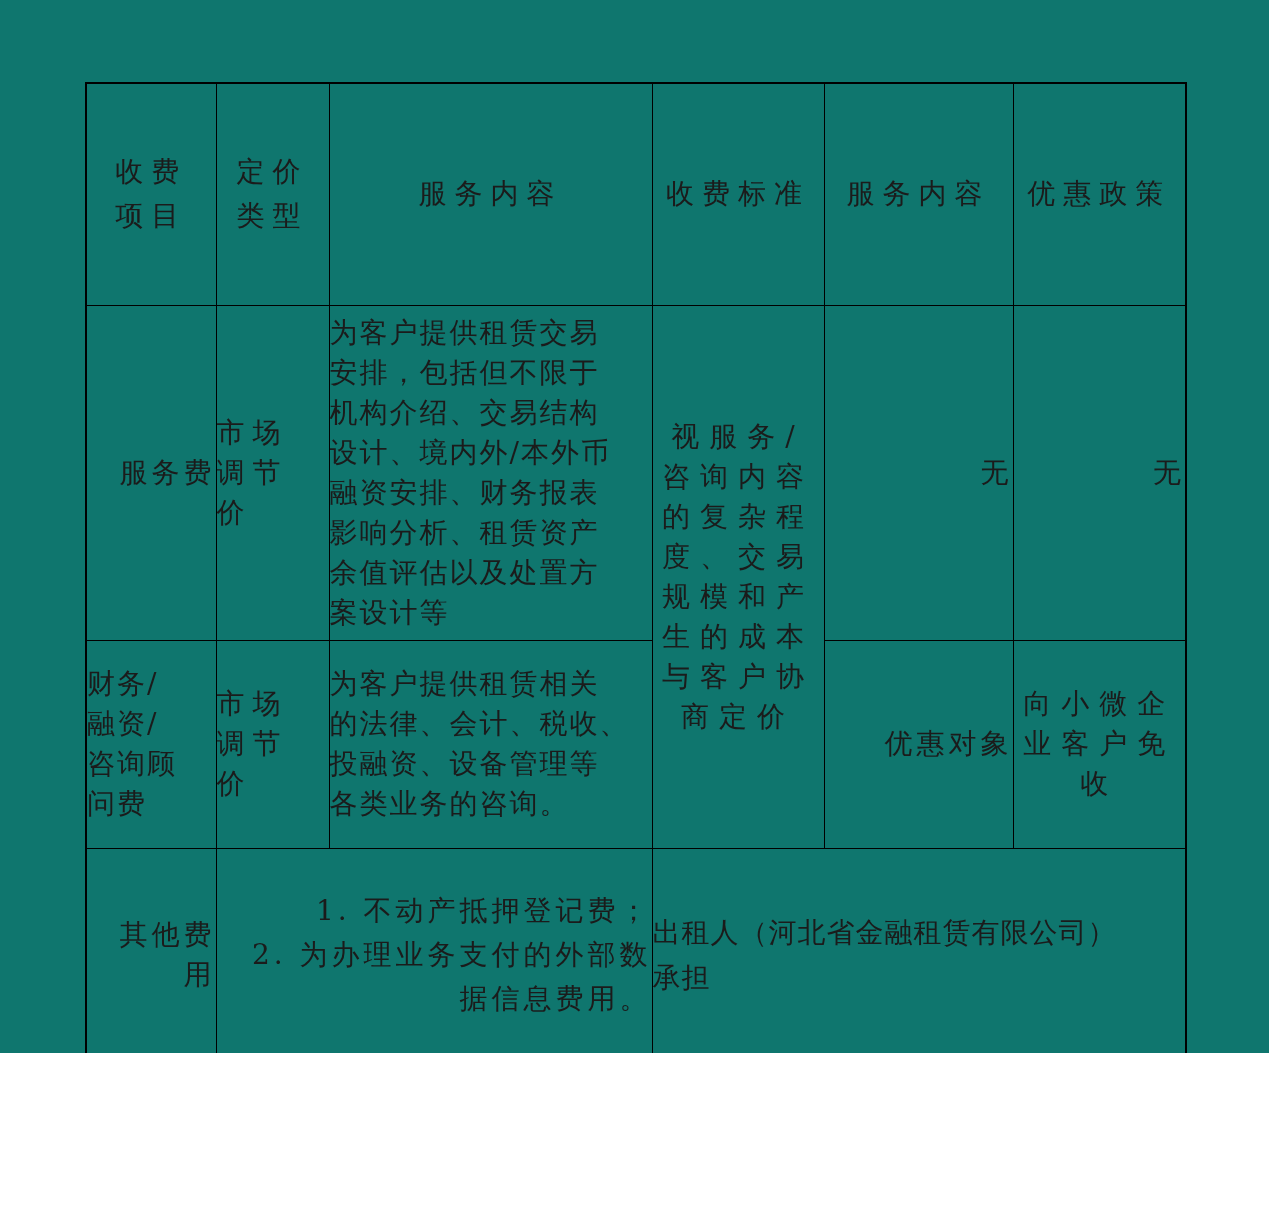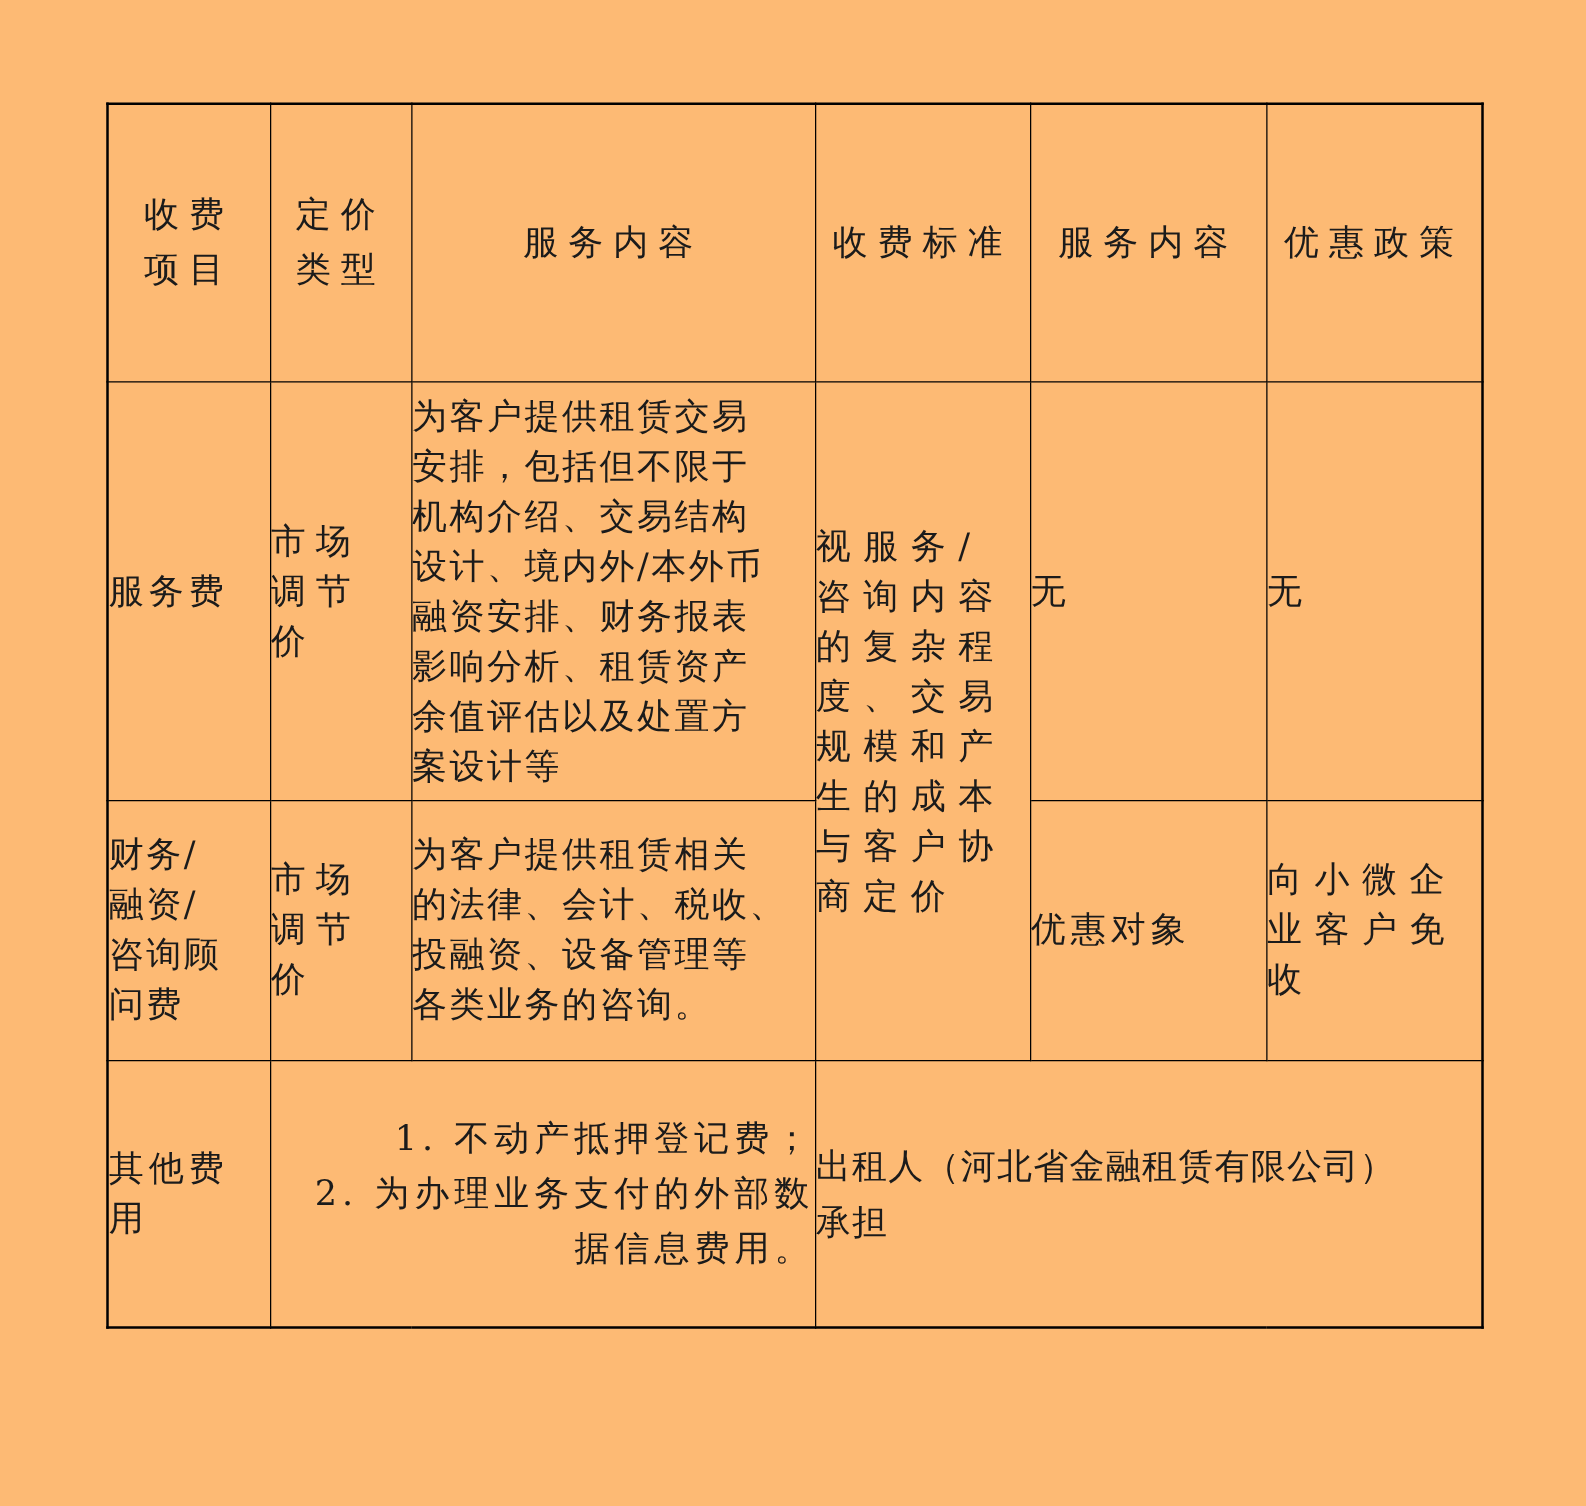--- a/index.html
+++ b/index.html
@@ -7,22 +7,22 @@
     padding: 0;
     background: #ffffff;
     width: 1269px;
     height: 1205px;
     font-family: "DejaVu Serif", "Liberation Serif", serif;
     color: #1b1b1b;
   }
   .page {
     position: relative;
     width: 1269px;
-    height: 1205px;
-    background: #fdba74;
+    height: 1053px;
+    background: #0f766e;
     overflow: hidden;
   }
   .doc-table {
     position: absolute;
     left: 85px;
     top: 82px;
     border-collapse: collapse;
     table-layout: fixed;
     width: 1100px;
     border: 2px solid #000;
@@ -37,21 +37,21 @@
     overflow: hidden;
   }
   
   .hdr {
     text-align: center;
     letter-spacing: 8px;
     line-height: 44px;
   }
   
   .cc {
-    text-align: left;
+    text-align: right;
     letter-spacing: 4px;
     line-height: 40px;
   }
   
   .cc-ls8 {
     letter-spacing: 8px;
     line-height: 40px;
   }
   
   .cc-ls2 {
@@ -62,21 +62,21 @@
   }
   
   .para {
     text-align: left;
     letter-spacing: 2px;
     line-height: 40px;
     padding: 4px 8px 4px 12px;
   }
   
   .spread {
-    text-align: left;
+    text-align: center;
     letter-spacing: 10px;
     line-height: 40px;
     padding: 0 2px 0 8px;
   }
   
   .list-cell {
     text-align: right;
     letter-spacing: 4px;
     line-height: 44px;
     padding: 0 10px 0 20px;

